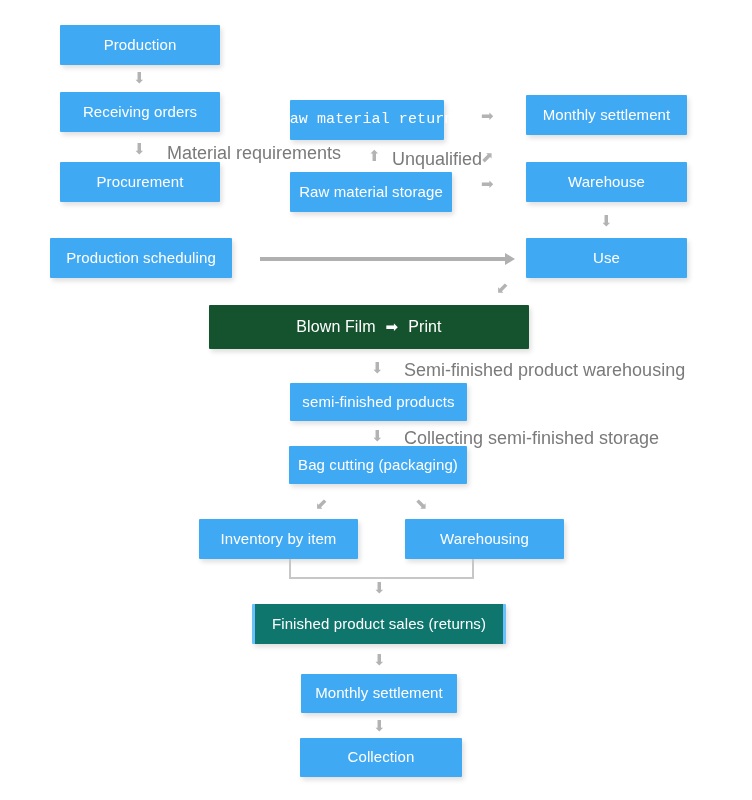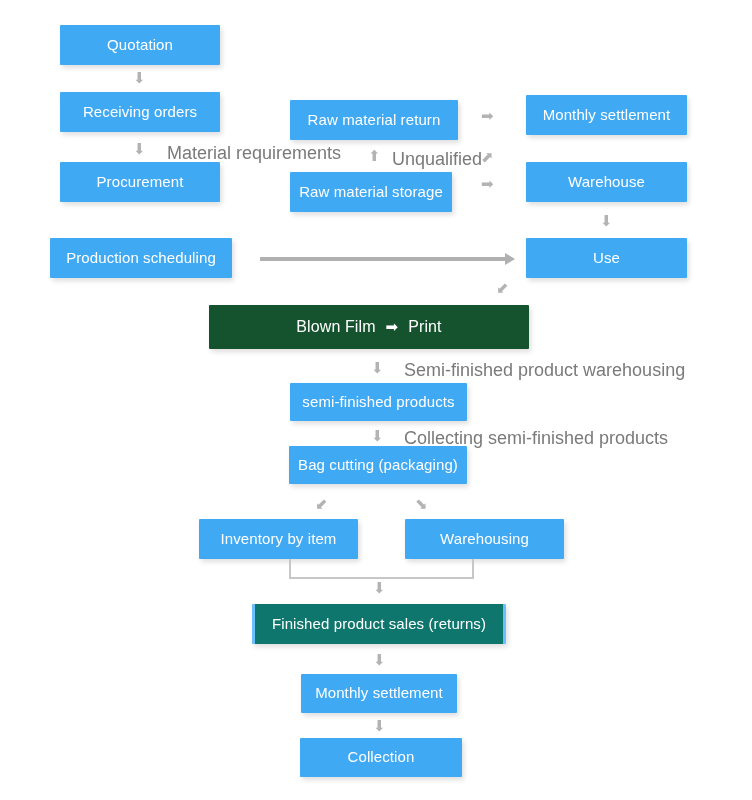--- a/index.html
+++ b/index.html
@@ -91,42 +91,42 @@
     margin: 0 10px;
     font-size: 15px;
   }
 </style>
 </head>
 <body>
 
 <div id="canvas">
 
   <div class="node blue" style="left:60px; top:25px; width:160px; height:40px;">
-    <span>Quotation</span>
+    <span>Production</span>
   </div>
 
   <div class="arrow down" style="left:133px; top:70px;"></div>
 
   <div class="node blue" style="left:60px; top:92px; width:160px; height:40px;">
     <span>Receiving orders</span>
   </div>
 
   <div class="arrow down" style="left:133px; top:141px;"></div>
 
   <div class="edge-label" style="left:167px; top:144px;">Material requirements</div>
 
   <div class="node blue" style="left:60px; top:162px; width:160px; height:40px;">
     <span>Procurement</span>
   </div>
 
   <div class="node blue" style="left:50px; top:238px; width:182px; height:40px;">
     <span>Production scheduling</span>
   </div>
 
-  <div class="node blue" style="left:290px; top:100px; width:168px; height:40px;">
+  <div class="node blue" style="left:290px; top:100px; width:154px; height:40px;font-family:Liberation Mono, monospace;">
     <span>Raw material return</span>
   </div>
 
   <div class="arrow up" style="left:368px; top:148px;"></div>
 
   <div class="edge-label" style="left:392px; top:150px;">Unqualified</div>
 
   <div class="node blue" style="left:290px; top:172px; width:162px; height:40px;">
     <span>Raw material storage</span>
   </div>
@@ -164,21 +164,21 @@
   <div class="arrow down" style="left:371px; top:360px;"></div>
 
   <div class="edge-label" style="left:404px; top:361px;">Semi-finished product warehousing</div>
 
   <div class="node blue" style="left:290px; top:383px; width:177px; height:38px;">
     <span>semi-finished products</span>
   </div>
 
   <div class="arrow down" style="left:371px; top:428px;"></div>
 
-  <div class="edge-label" style="left:404px; top:429px;">Collecting semi-finished products</div>
+  <div class="edge-label" style="left:404px; top:429px;">Collecting semi-finished storage</div>
 
   <div class="node blue" style="left:289px; top:446px; width:178px; height:38px;">
     <span>Bag cutting (packaging)</span>
   </div>
 
   <div class="arrow downleft" style="left:315px; top:496px;"></div>
 
   <div class="arrow downright" style="left:415px; top:496px;"></div>
 
   <div class="node blue" style="left:199px; top:519px; width:159px; height:40px;">

